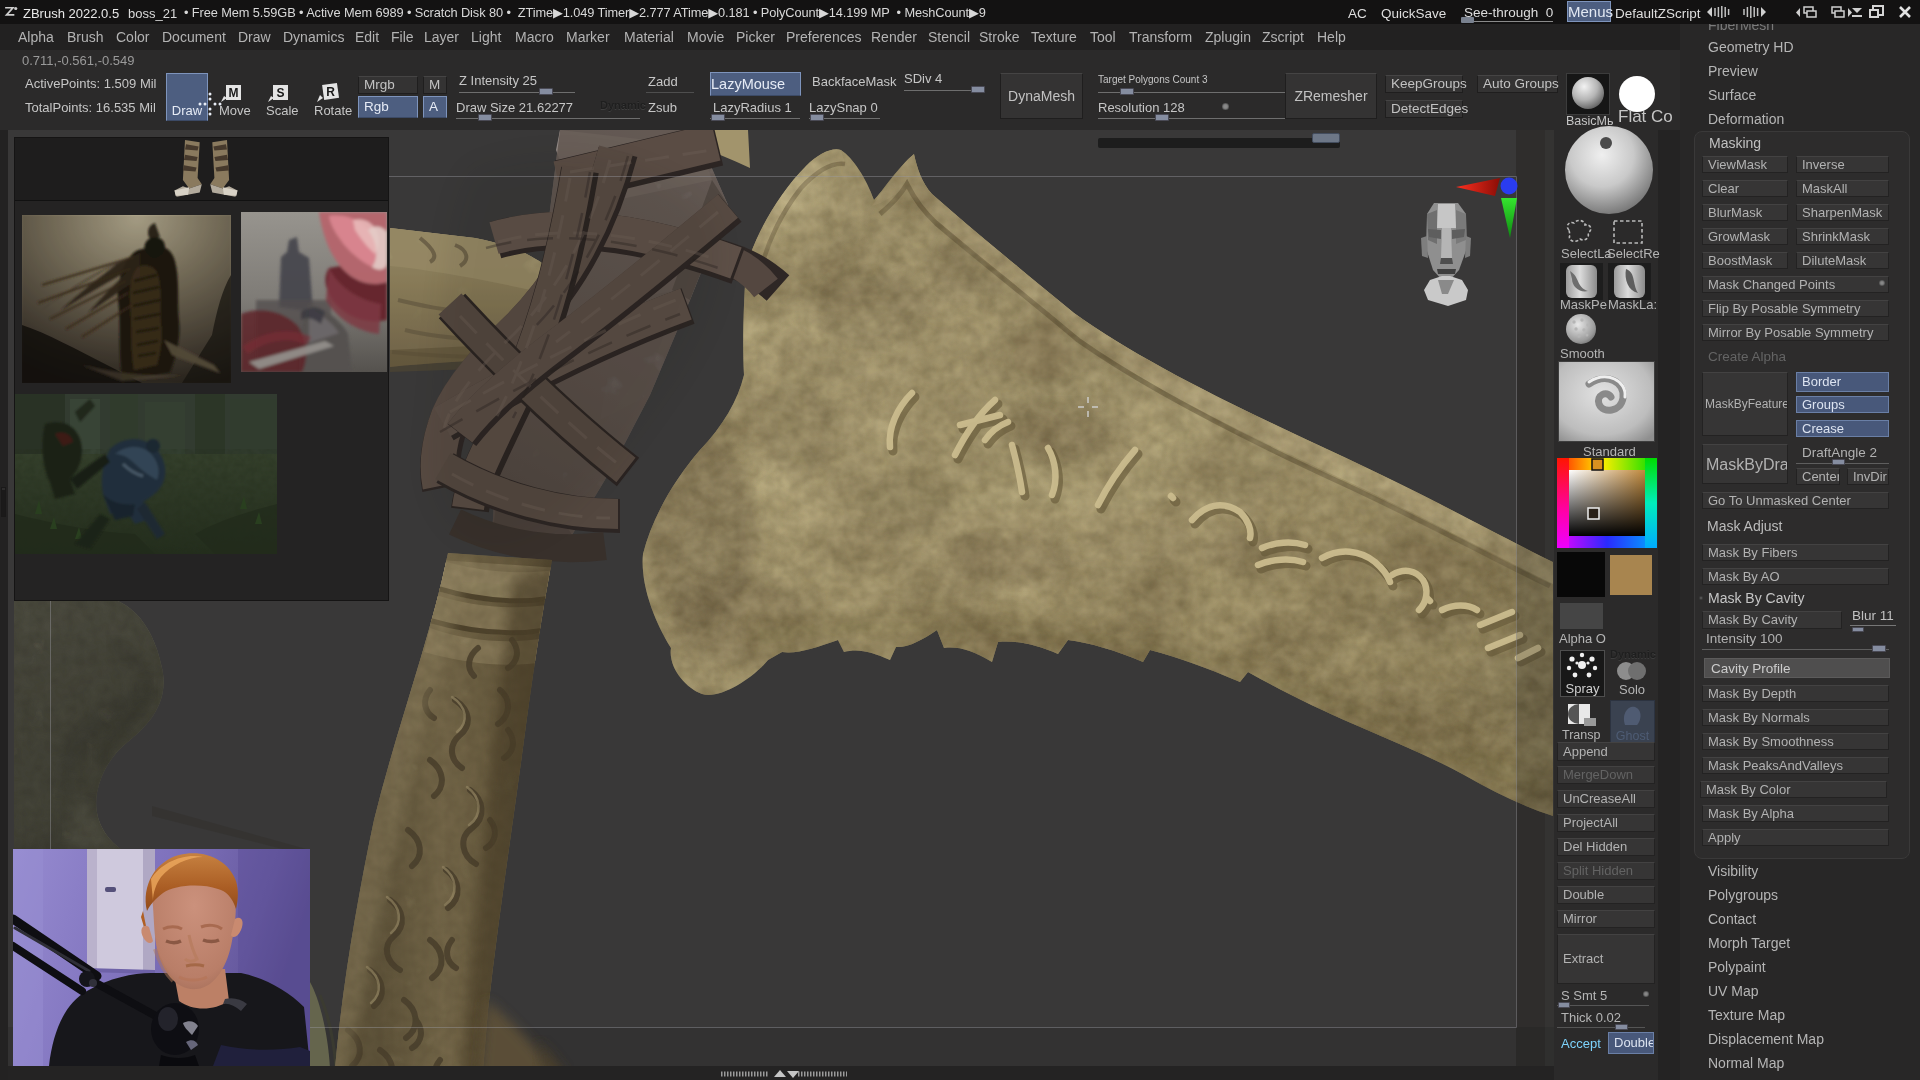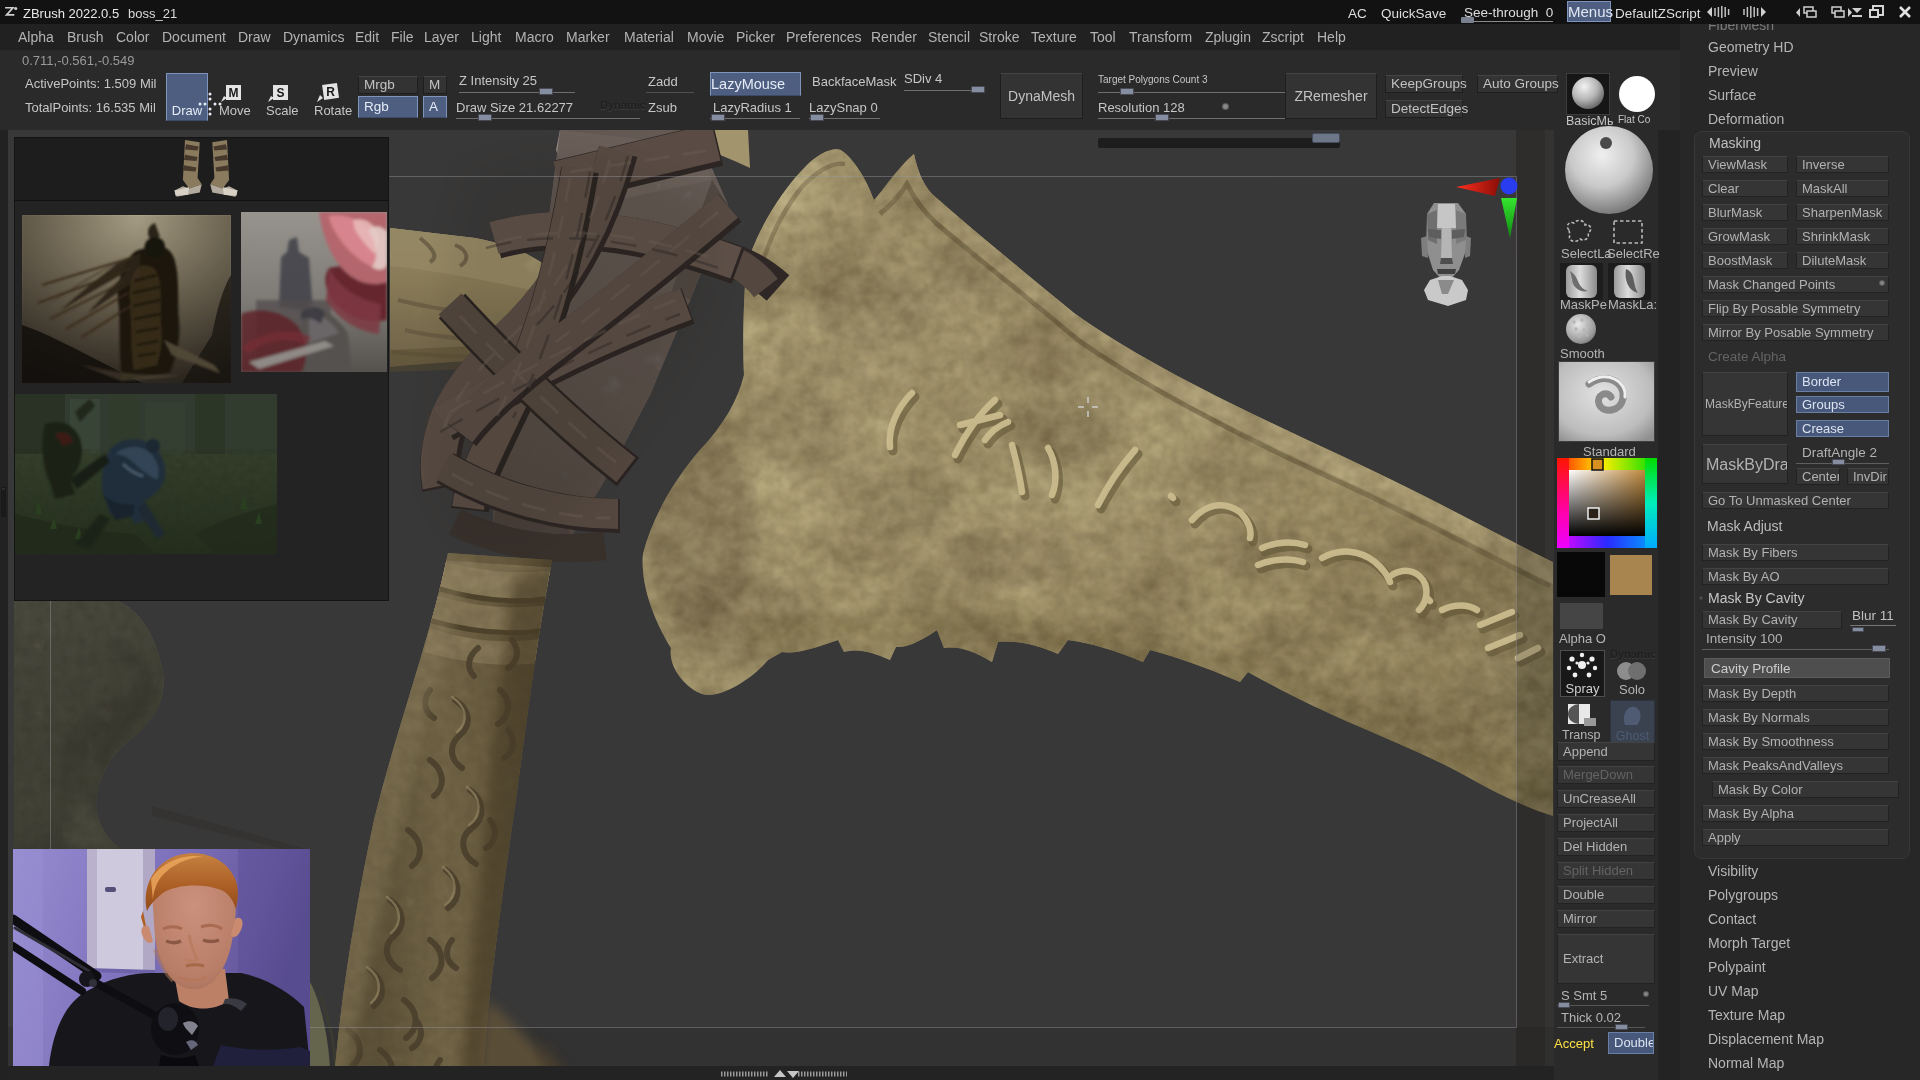--- a/index.html
+++ b/index.html
@@ -359,20 +359,21 @@
   <div id="leftstrip">
       <div class="abs" style="left:1px;top:357px;width:5px;height:30px;background:linear-gradient(#2e2d2d 0 2px,#1b1a1a 2px 4px) repeat;border:1px solid #1a1919"></div>
     </div>
   <div id="titlebar">
     <svg class="abs" style="left:3px;top:4px" width="17" height="16" viewBox="0 0 24 18">
         <path d="M3 3 L14 3 L5 13 L16 13" stroke="#cfcfcf" stroke-width="2.4" fill="none"></path>
         <circle cx="18" cy="4" r="2.2" fill="#cfcfcf"></circle>
       </svg>
     <span style="left:23px;top:6px;color:#e8e8e8;font-size:13px">ZBrush 2022.0.5</span>
     <span style="left:128px;top:6px;color:#dadada;font-size:13px">boss_21</span>
+    <span style="left:184px;top:5px;color:#d8d8d8;font-size:12.8px;letter-spacing:-0.1px">• Free Mem 5.59GB • Active Mem 6989 • Scratch Disk 80 •&nbsp; ZTime▶1.049 Timer▶2.777 ATime▶0.181 • PolyCount▶14.199 MP&nbsp; • MeshCount▶9</span>
     <span style="left:1348px;font-size:13.5px;top:6px">AC</span>
     <span style="left:1381px;font-size:13.5px;top:6px">QuickSave</span>
     <span style="left:1464px;font-size:13.5px;top:5px;border-bottom:1px solid #8a8a8a;padding-bottom:1px">See-through&nbsp; 0</span>
     <div class="abs" style="left:1461px;top:17px;width:13px;height:6px;background:#79818f;border-radius:1px"></div>
     <div class="abs" style="left:1567px;top:1px;width:44px;height:21px;background:#4d5e80;border:1px solid #7e94bc;color:#e2e8f2;font-size:15px;text-align:center;line-height:19px">Menus</div>
     <span style="left:1615px;font-size:13.5px;top:6px">DefaultZScript</span>
     <svg class="abs" style="left:1706px;top:5px" width="80" height="14" viewBox="0 0 80 14">
       <path d="M6 2 L1 7 L6 12 Z" fill="#cfcfcf"></path>
       <g stroke="#c2c2c2" stroke-width="1.5">
           <line x1="9" y1="3" x2="9" y2="11"></line>
@@ -519,21 +520,21 @@
               <stop offset="1" stop-color="#5e5e5e"></stop>
             </radialGradient>
           </defs>
           <circle cx="21" cy="19" r="16" fill="url(#bsph)"></circle>
         </svg>
     </div>
     <div class="lbl" style="left:1566px;top:64px;font-size:12.5px">BasicMь</div>
     <svg class="abs" style="left:1618px;top:25px" width="40" height="40">
         <circle cx="19" cy="19" r="18" fill="#ffffff"></circle>
       </svg>
-    <div class="lbl" style="left:1618px;top:64px;font-size:10px">Flat Co</div>
+    <div class="lbl" style="left:1618px;top:57px;font-size:17px">Flat Co</div>
     <div class="abs" style="left:1098px;top:88px;width:242px;height:10px;background:#1d1d1d;border-radius:2px"></div>
     <div class="abs" style="left:1312px;top:83px;width:28px;height:10px;background:#6d7787;border:1px solid #434d5e;border-radius:2px"></div>
   </div>
   <div id="rpanel">
     <div class="itm" style="top:-7px;color:#7a7a7a">FiberMesh</div>
     <div class="itm" style="top:15px">Geometry HD</div>
     <div class="itm" style="top:39px">Preview</div>
     <div class="itm" style="top:63px">Surface</div>
     <div class="itm" style="top:87px">Deformation</div>
     <div id="maskbox">
@@ -573,21 +574,21 @@
       <div class="abs" style="left:155px;top:476px;font-size:13.5px;color:#c0c0c0;border-bottom:1px solid #777;padding:0 2px 2px 2px">Blur 11</div>
       <div class="hdl" style="left:157px;top:495px;width:12px;height:5px"></div>
       <div class="abs" style="left:11px;top:499px;font-size:13.5px;color:#b2b2b2">Intensity 100</div>
       <div class="sld" style="left:7px;top:517px;width:187px;background:#5e5e5e"></div>
       <div class="hdl" style="left:177px;top:513px;width:14px;height:7px"></div>
       <div class="abs" style="left:9px;top:526px;width:186px;height:20px;background:#4f4e4e;border:1px solid #5c5b5b;font-size:13.5px;color:#cccccc;padding:2px 0 0 6px">Cavity Profile</div>
       <div class="mbtn" style="left:7px;top:553px;width:187px;height:17px">Mask By Depth</div>
       <div class="mbtn" style="left:7px;top:577px;width:187px;height:17px">Mask By Normals</div>
       <div class="mbtn" style="left:7px;top:601px;width:187px;height:17px">Mask By Smoothness</div>
       <div class="mbtn" style="left:7px;top:625px;width:187px;height:17px">Mask PeaksAndValleys</div>
-      <div class="mbtn" style="left:17px;top:649px;width:187px;height:17px">Mask By Color</div>
+      <div class="mbtn" style="left:5px;top:649px;width:187px;height:17px">Mask By Color</div>
       <div class="mbtn" style="left:7px;top:673px;width:187px;height:17px">Mask By Alpha</div>
       <div class="mbtn" style="left:7px;top:697px;width:187px;height:17px">Apply</div>
     </div>
     <div class="itm" style="top:839px">Visibility</div>
     <div class="itm" style="top:863px">Polygroups</div>
     <div class="itm" style="top:887px">Contact</div>
     <div class="itm" style="top:911px">Morph Target</div>
     <div class="itm" style="top:935px">Polypaint</div>
     <div class="itm" style="top:959px">UV Map</div>
     <div class="itm" style="top:983px">Texture Map</div>
@@ -762,21 +763,21 @@
     <div class="mbtn" style="left:3px;top:756px;width:98px;height:18px">Double</div>
     <div class="mbtn" style="left:3px;top:780px;width:98px;height:18px">Mirror</div>
     <div class="mbtn" style="left:3px;top:804px;width:98px;height:50px"><span style="position:absolute;top:16px">Extract</span></div>
     <div class="cap" style="left:7px;top:858px">S Smt 5</div>
     <div class="dot" style="left:89px;top:861px;width:6px;height:6px"></div>
     <div class="sld" style="left:3px;top:875px;width:92px;background:#555"></div>
     <div class="hdl" style="left:4px;top:872px;width:12px;height:6px"></div>
     <div class="cap" style="left:7px;top:880px">Thick 0.02</div>
     <div class="sld" style="left:3px;top:897px;width:88px;background:#555"></div>
     <div class="hdl" style="left:61px;top:894px;width:13px;height:6px"></div>
-    <div class="cap" style="left:0;top:906px;color:#fde047">Accept</div>
+    <div class="cap" style="left:7px;top:906px;color:#7dd3fc">Accept</div>
     <div class="mbtn mblue" style="left:54px;top:902px;width:46px;height:22px;line-height:20px">Double</div>
   </div>
   <div id="refpanel">
     <div class="abs" style="left:0;top:0;width:373px;height:63px;background:#1e1d1d;border-bottom:1px solid #111">
       <svg class="abs" style="left:138px;top:0px" width="106" height="63" viewBox="0 0 100 60">
         <g>
           <path d="M30,2 L44,4 L42,38 L46,44 L34,48 L28,40 Z" fill="#8a7a5e"></path>
           <path d="M31,6 L43,8 L42,12 L30,11 Z M30,16 L42,18 L41,22 L29,21 Z M29,26 L41,28 L40,32 L28,31 Z" fill="#46392c"></path>
           <path d="M34,48 L46,44 L44,52 L22,56 L20,50 L28,46 Z" fill="#b2aa9c"></path>
           <path d="M20,50 L34,47 L33,54 L21,55 Z" fill="#d8d2c6"></path>

